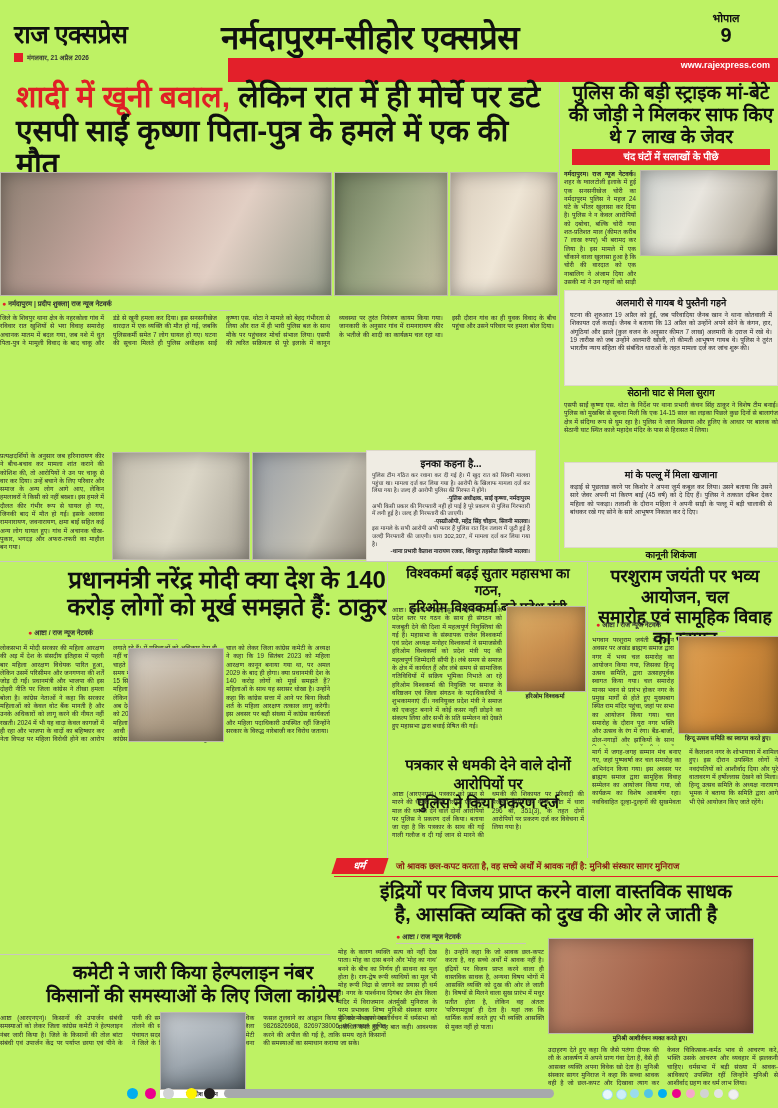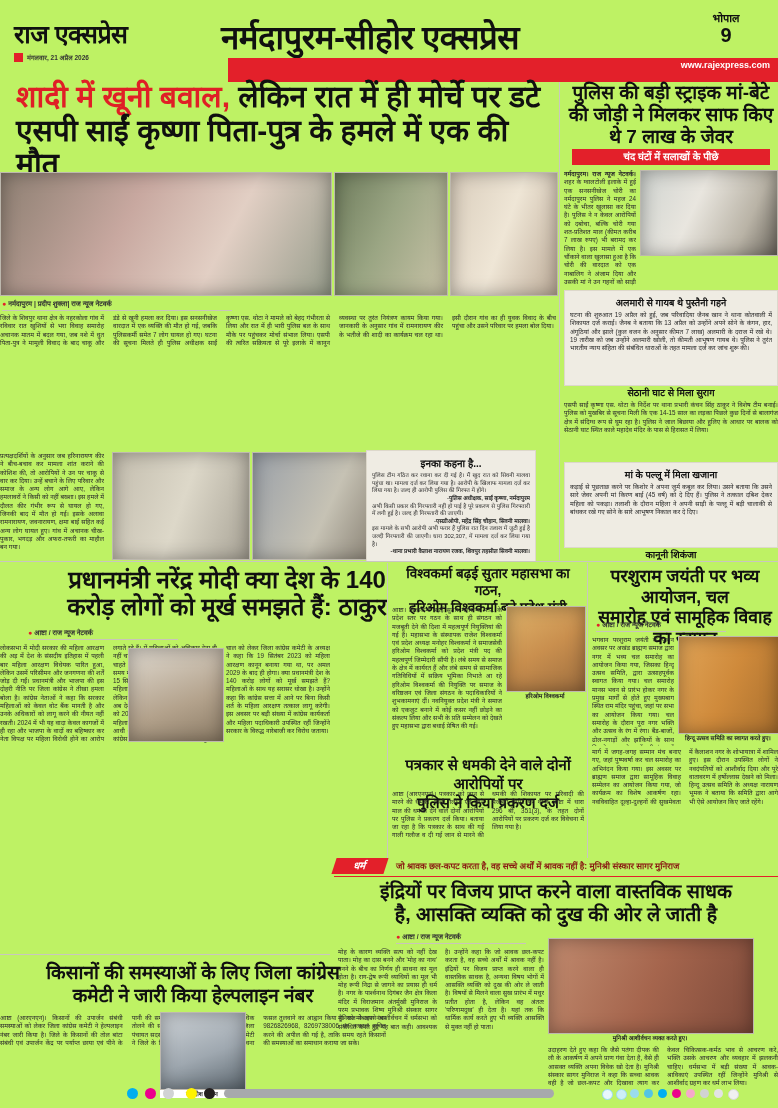--- a/index.html
+++ b/index.html
@@ -183,22 +183,22 @@
   <div class="abs photo" style="left:548px;top:938px;width:204px;height:94px;background:linear-gradient(115deg,#c08a6e,#a5654d 50%,#7e4a3a);"></div>
   <div class="abs caption" style="left:548px;top:1034px;width:204px;">मुनिश्री आशीर्वचन व्यक्त करते हुए।</div>
   <div class="abs body-text cols2" style="left:338px;top:948px;width:206px;height:152px;">
     <span>मोह के कारण व्यक्ति सत्य को नहीं देख पाता। मोह का दास बनने और 'मोह का नाथ' बनने के बीच का निर्णय ही साधना का मूल होता है। राग-द्वेष रूपी व्याधियों का मूल भी मोह रूपी निद्रा से जागने का प्रयास ही धर्म है। नगर के पार्श्वनाथ दिगंबर जैन क्षेत्र किला मंदिर में विराजमान अंतर्मुखी मुनिराज के परम प्रभावक शिष्य मुनिश्री संस्कार सागर मुनिराज ने अपने आशीर्वचन में धर्मसभा को संबोधित करते हुए यह बात कही।</span>
     <span>आवश्यक है। उन्होंने कहा कि जो श्रावक छल-कपट करता है, वह सच्चे अर्थों में श्रावक नहीं है। इंद्रियों पर विजय प्राप्त करने वाला ही वास्तविक साधक है, अन्यथा विषय भोगों में आसक्ति व्यक्ति को दुख की ओर ले जाती है। विषयों से मिलने वाला सुख प्रारंभ में मधुर प्रतीत होता है, लेकिन वह अंततः 'परिणामदुख' ही देता है। यहां तक कि धार्मिक कार्य करते हुए भी व्यक्ति आसक्ति से मुक्त नहीं हो पाता।</span>
   </div>
   <div class="abs body-text cols2" style="left:548px;top:1046px;width:230px;height:56px;">उदाहरण देते हुए कहा कि जैसे पतंगा दीपक की लौ के आकर्षण में अपने प्राण गंवा देता है, वैसे ही आसक्त व्यक्ति अपना विवेक खो देता है। मुनिश्री संस्कार सागर मुनिराज ने कहा कि सच्चा श्रावक वही है जो छल-कपट और दिखावा त्याग कर केवल चिकित्सक-कर्मठ भाव से आचरण करे, भक्ति उसके आचरण और व्यवहार में झलकनी चाहिए। धर्मसभा में बड़ी संख्या में श्रावक-श्राविकाएं उपस्थित रहीं जिन्होंने मुनिश्री से आशीर्वाद ग्रहण कर धर्म लाभ लिया।</div>
 
   <div class="abs hrule" style="left:0px;top:954px;width:330px;"></div>
   <div class="abs hl center" style="left:0px;top:962px;width:386px;font-size:19px;line-height:1.2;">
+    <div>कमेटी ने जारी किया हेल्पलाइन नंबर</div>
     <div>किसानों की समस्याओं के लिए जिला कांग्रेस</div>
-    <div>कमेटी ने जारी किया हेल्पलाइन नंबर</div>
   </div>
   <div class="abs body-text cols3" style="left:0px;top:1014px;width:386px;height:86px;">
     <span>आष्टा (आरएनएन)। किसानों की उपार्जन संबंधी समस्याओं को लेकर जिला कांग्रेस कमेटी ने हेल्पलाइन नंबर जारी किया है। जिले के किसानों की तोल बांटा संबंधी एवं उपार्जन केंद्र पर पर्याप्त छाया एवं पीने के पानी की समस्या के साथ ही अगर नियम से अधिक तोलने की समस्या</span>
     <span>बताएं। जगदीश चौहान पूर्व जिला पंचायत सदस्य एवं जिला अध्यक्ष किसान कांग्रेस कमेटी ने जिले के किसानों को सतर्क रहकर अपनी गेहूं चना फसल तुलवाने का आह्वान किया है।</span>
     <span>को मोबाइल नंबर 9826826968, 8269738006 पर तत्काल सूचित करने की अपील की गई है, ताकि समय रहते किसानों की समस्याओं का समाधान कराया जा सके।</span>
   </div>
   <div class="abs" style="left:160px;top:1012px;width:84px;">
     <div class="photo" style="width:84px;height:76px;background:linear-gradient(160deg,#cfd4d8,#9fa8b0 55%,#5f6a72);"></div>
     <div class="caption" style="background:#fff;">जगदीश चौहान</div>
   </div>

